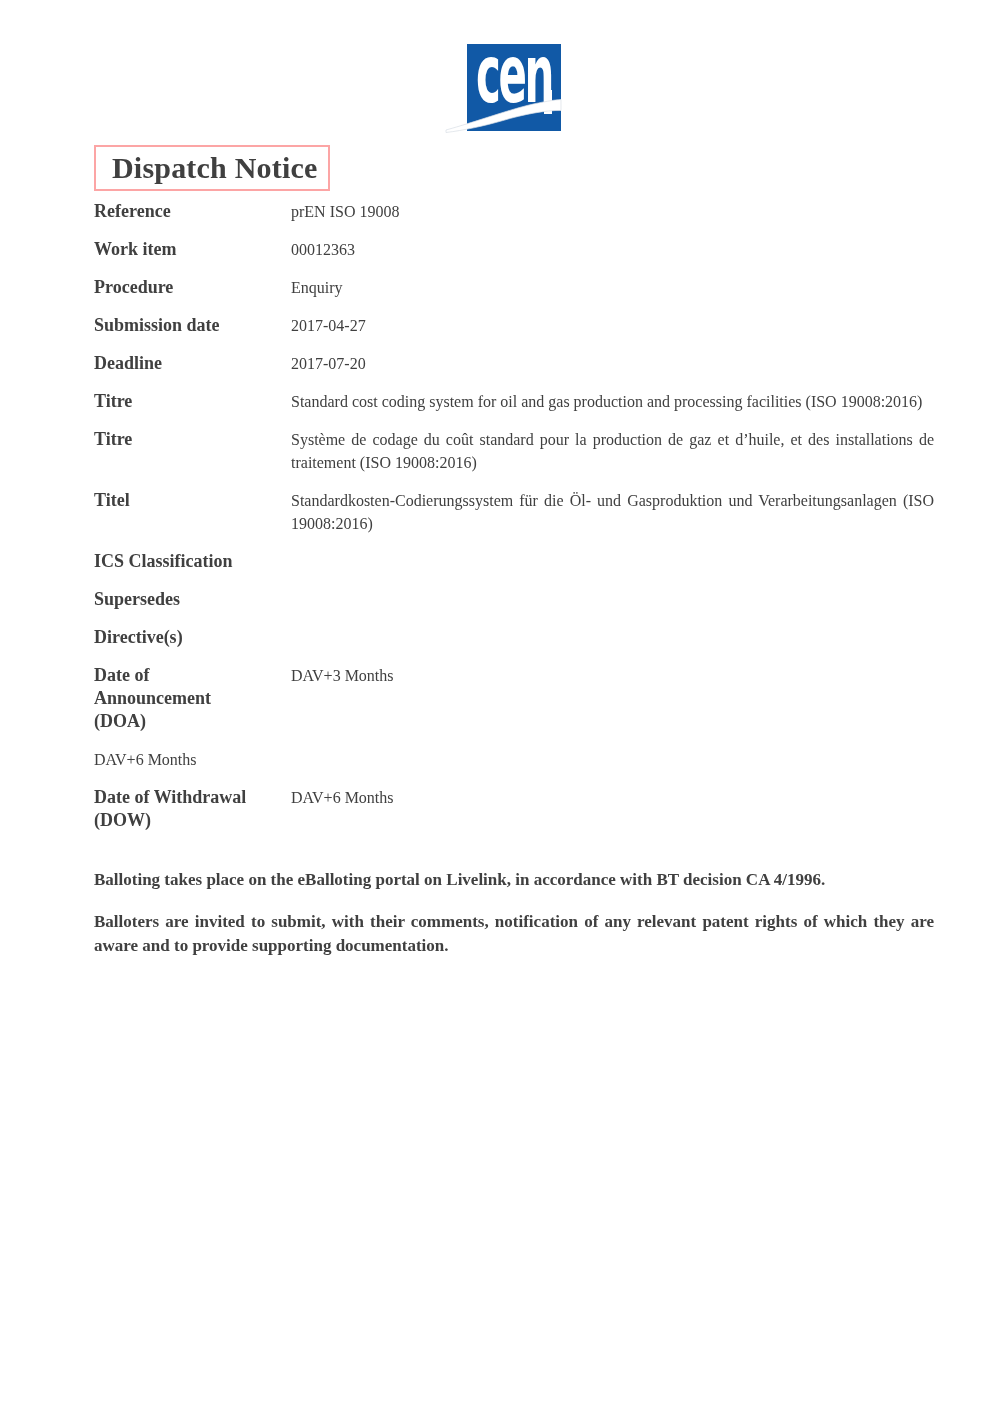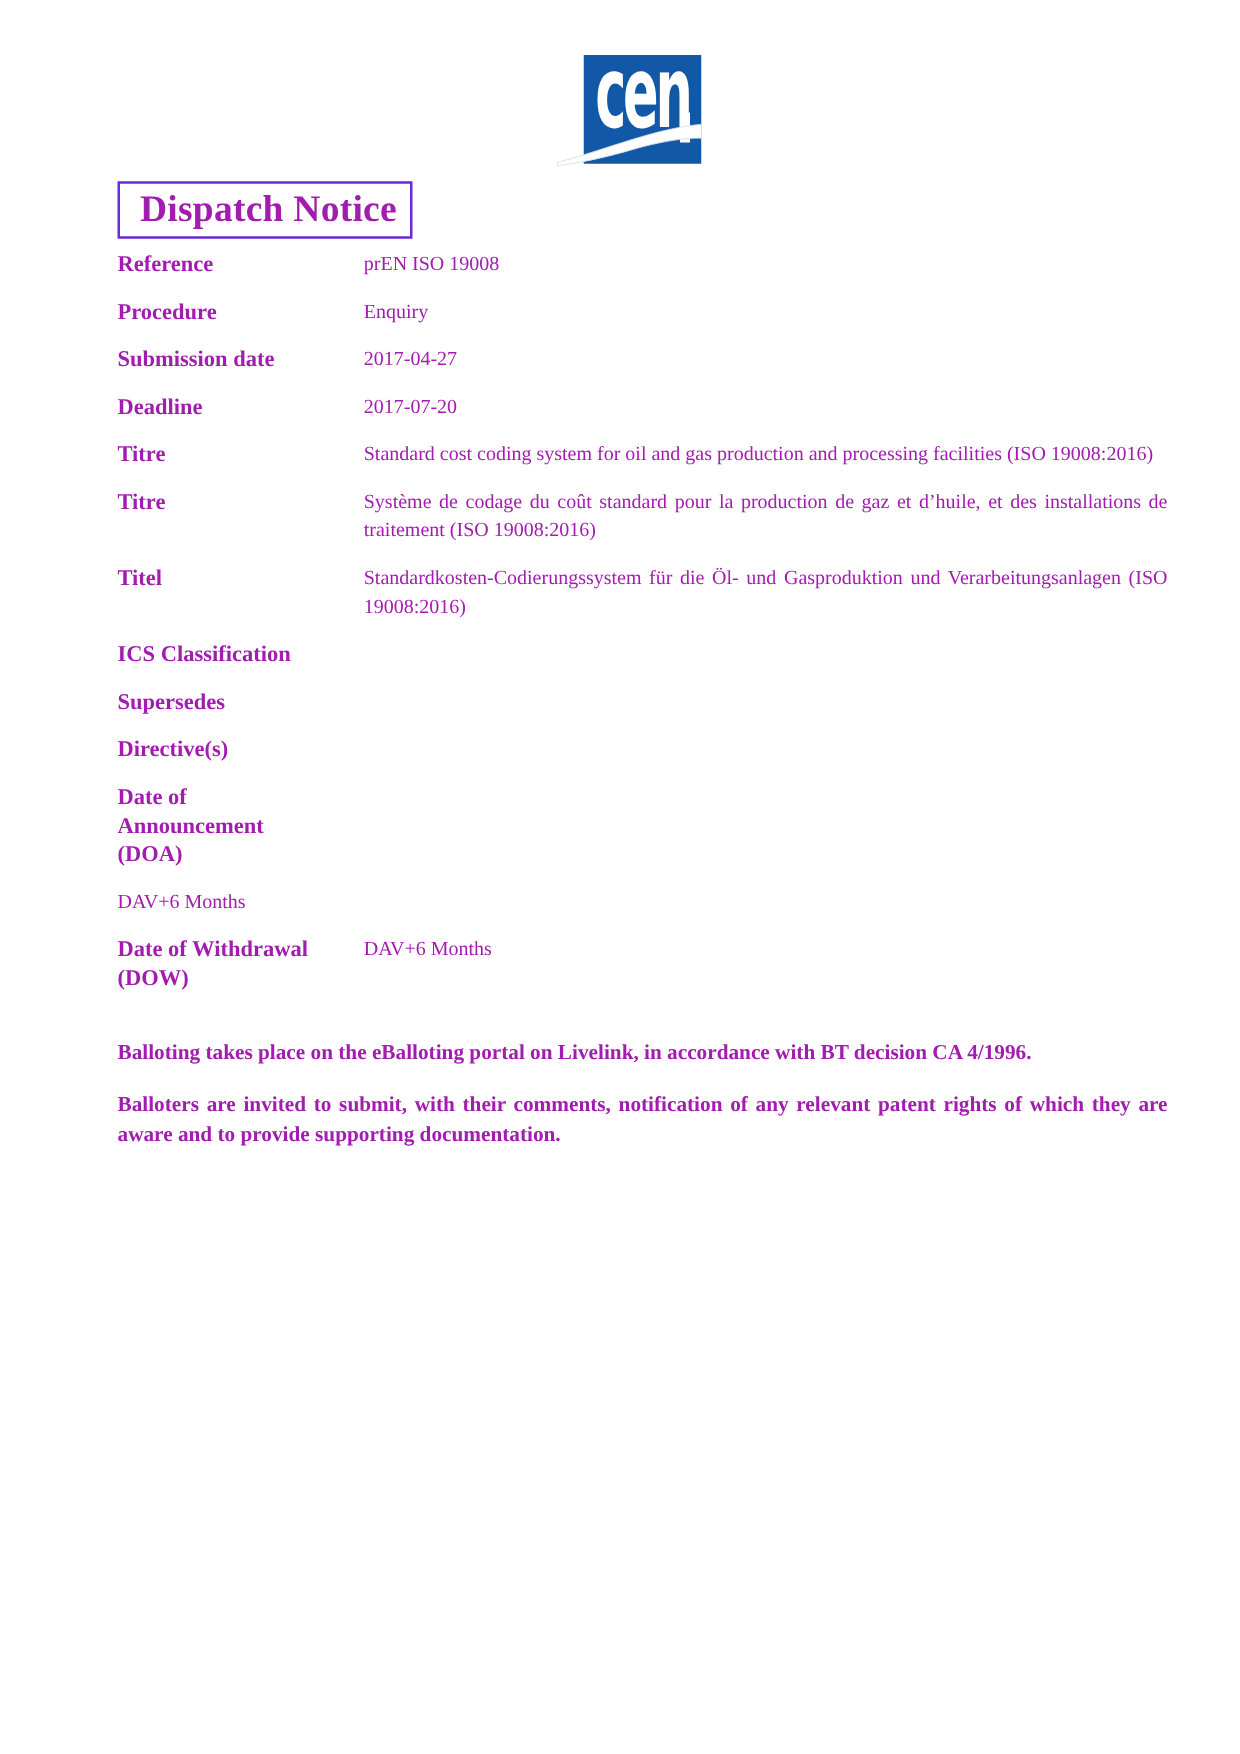--- a/index.html
+++ b/index.html
@@ -2,35 +2,35 @@
 <html><head>
 <meta charset="utf-8">
 <style>
   html, body { margin: 0; padding: 0; background: #ffffff; }
   .page {
     position: relative;
     width: 992px;
     height: 1403px;
     box-sizing: border-box;
     background: #ffffff;
-    color: #a21caf;
+    color: #404040;
     font-family: "Liberation Serif", "DejaVu Serif", serif;
     padding: 44px 58px 0 94px;
     overflow: hidden;
   }
   .logo-row {
     width: 100%;
     display: flex;
     justify-content: center;
   }
   .cen-svg { overflow: visible; display: block; }
   .title-box {
     display: inline-block;
     margin-top: 14px;
-    border: 2px solid #6d28d9;
+    border: 2px solid #fca5a5;
     font-weight: bold;
     font-size: 30px;
     line-height: 37px;
     padding: 2px 11px 3px 16px;
     letter-spacing: 0.2px;
   }
   .fields {
     margin-top: 9px;
     display: flex;
     flex-direction: column;
@@ -75,20 +75,24 @@
   </div>
 
   <div class="title-box">Dispatch Notice</div>
 
   <div class="fields">
     <div class="row">
       <div class="field-label">Reference</div>
       <div class="field-value">prEN ISO 19008</div>
     </div>
 
+    <div class="row">
+      <div class="field-label">Work item</div>
+      <div class="field-value">00012363</div>
+    </div>
 
     <div class="row">
       <div class="field-label">Procedure</div>
       <div class="field-value">Enquiry</div>
     </div>
 
     <div class="row">
       <div class="field-label">Submission date</div>
       <div class="field-value">2017-04-27</div>
     </div>
@@ -124,20 +128,21 @@
     </div>
 
 
     <div class="row">
       <div class="field-label">Directive(s)</div>
       <div class="field-value"></div>
     </div>
 
     <div class="row">
       <div class="field-label">Date of Announcement (DOA)</div>
+      <div class="field-value">DAV+3 Months</div>
     </div>
 
     <div class="row">
       <div class="field-value">DAV+6 Months</div>
     </div>
 
     <div class="row">
       <div class="field-label">Date of Withdrawal (DOW)</div>
       <div class="field-value">DAV+6 Months</div>
     </div>

